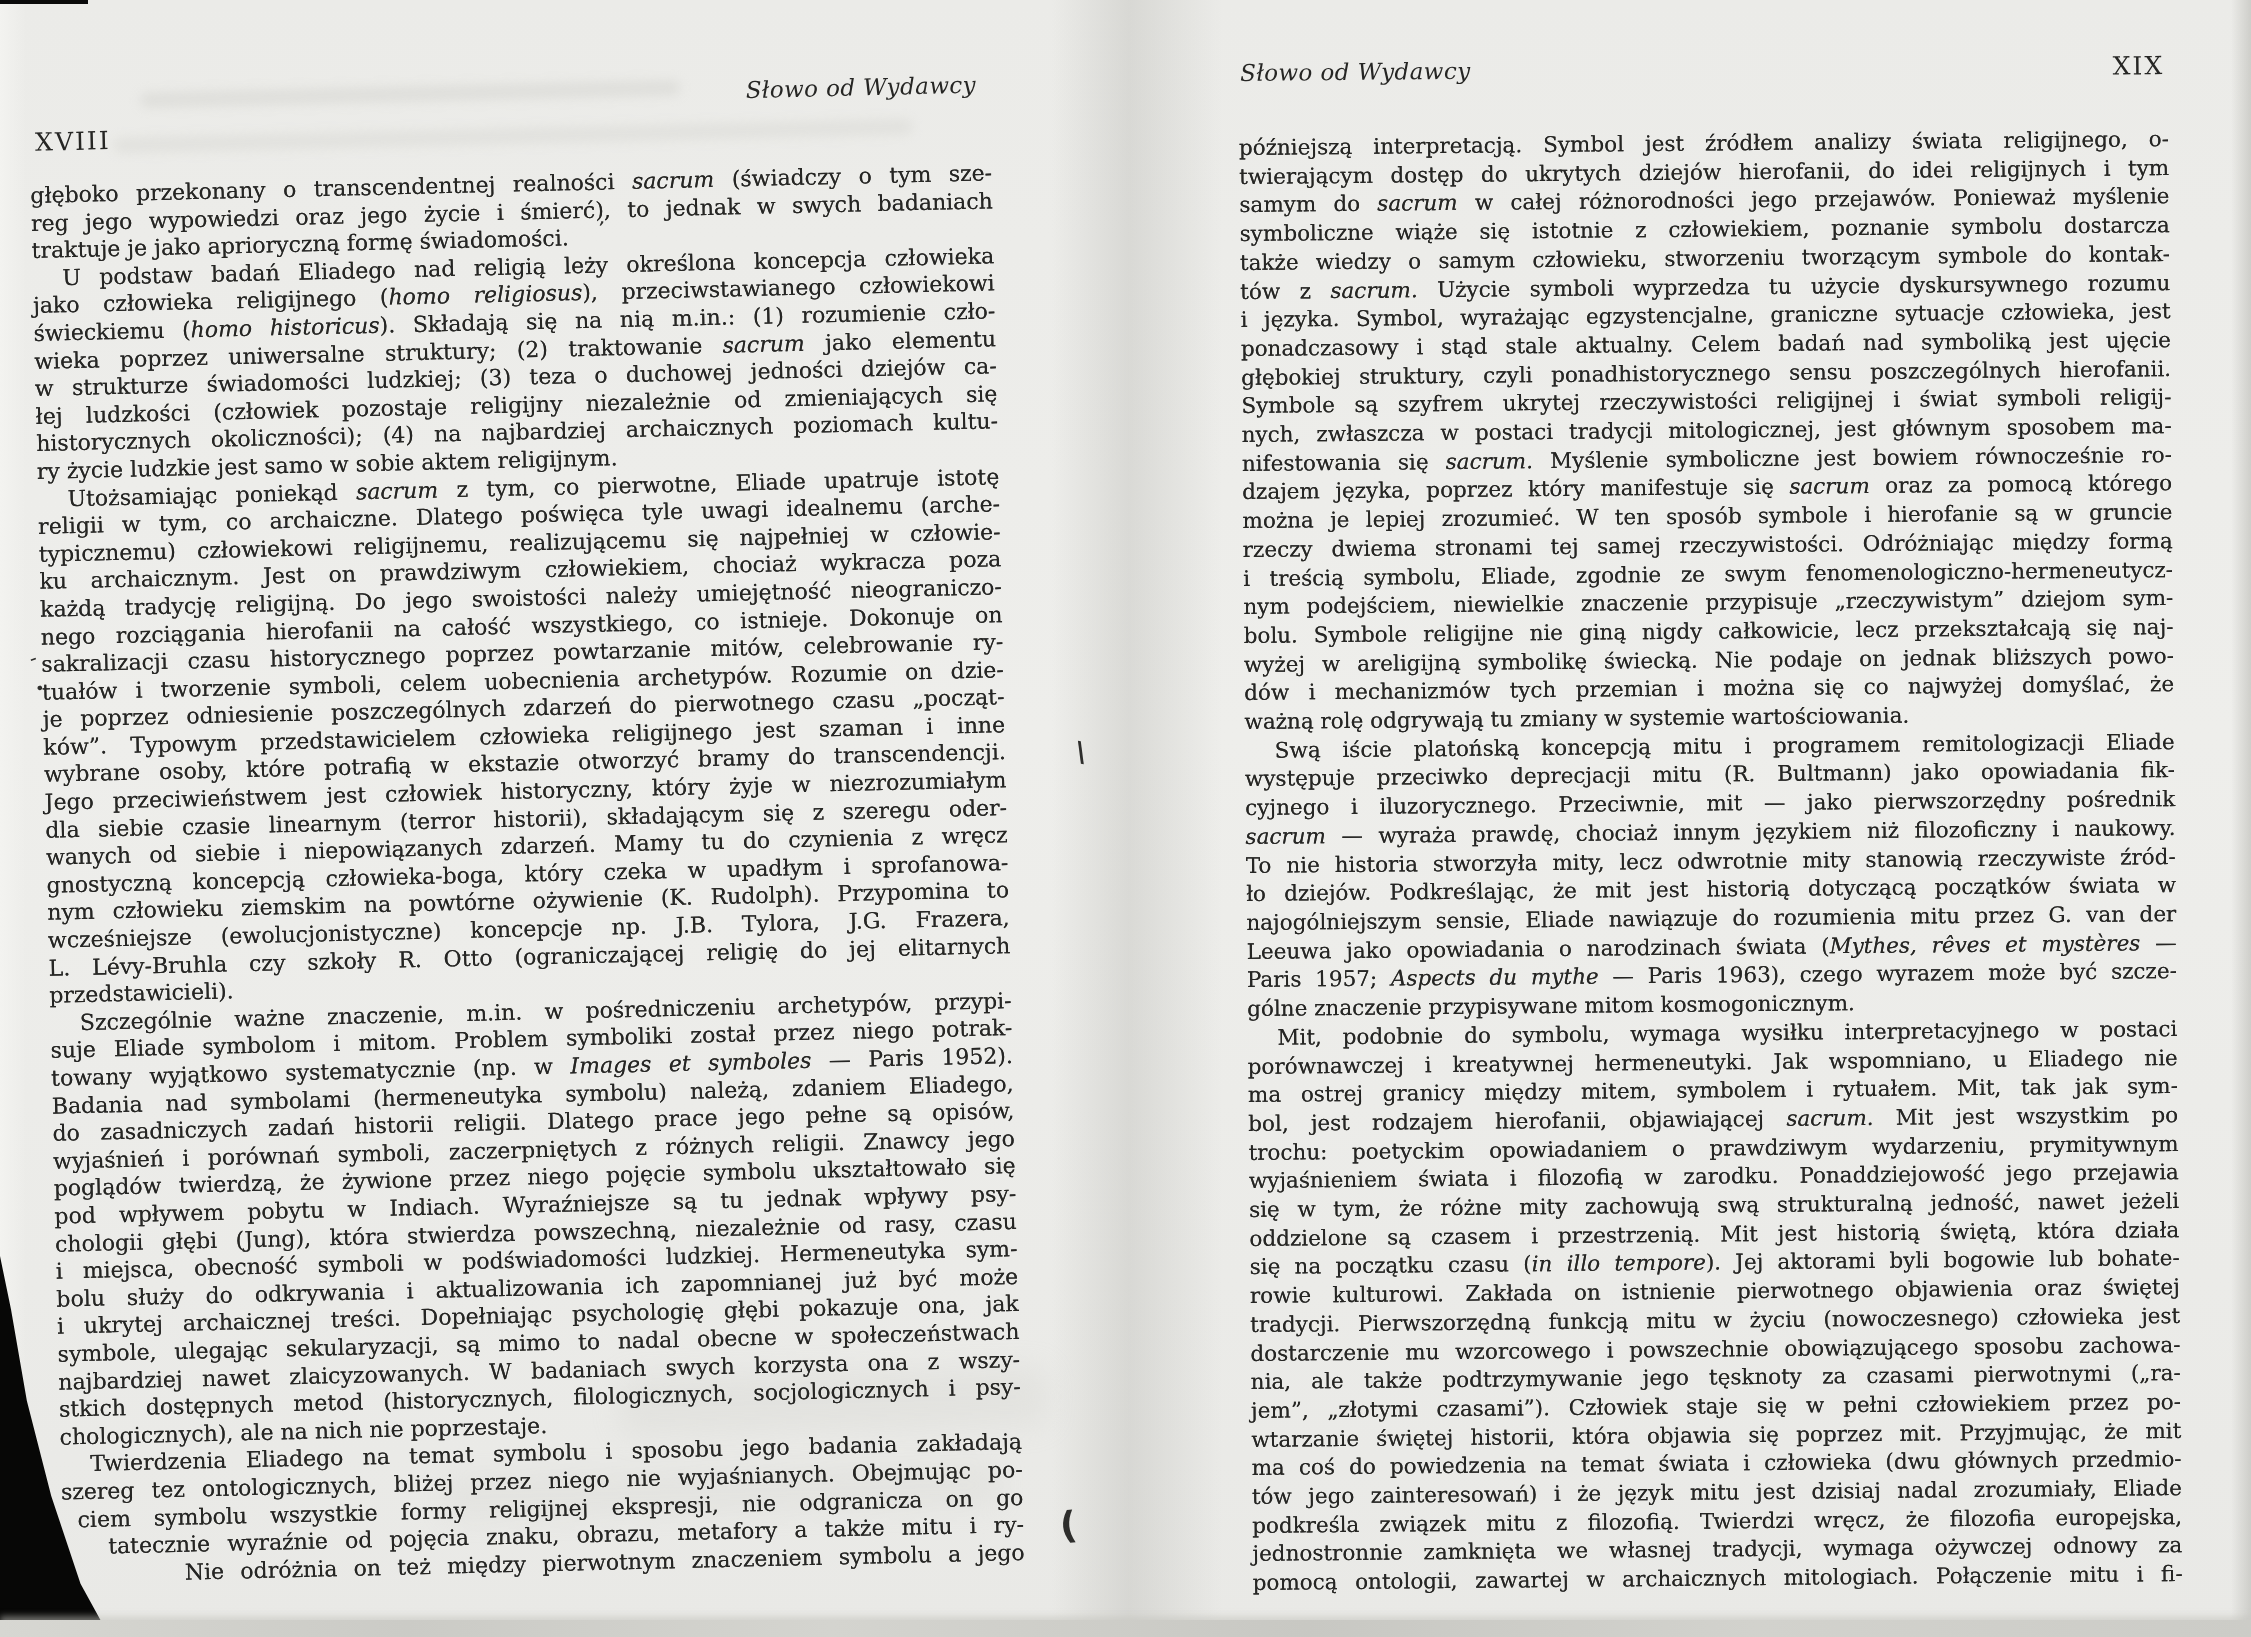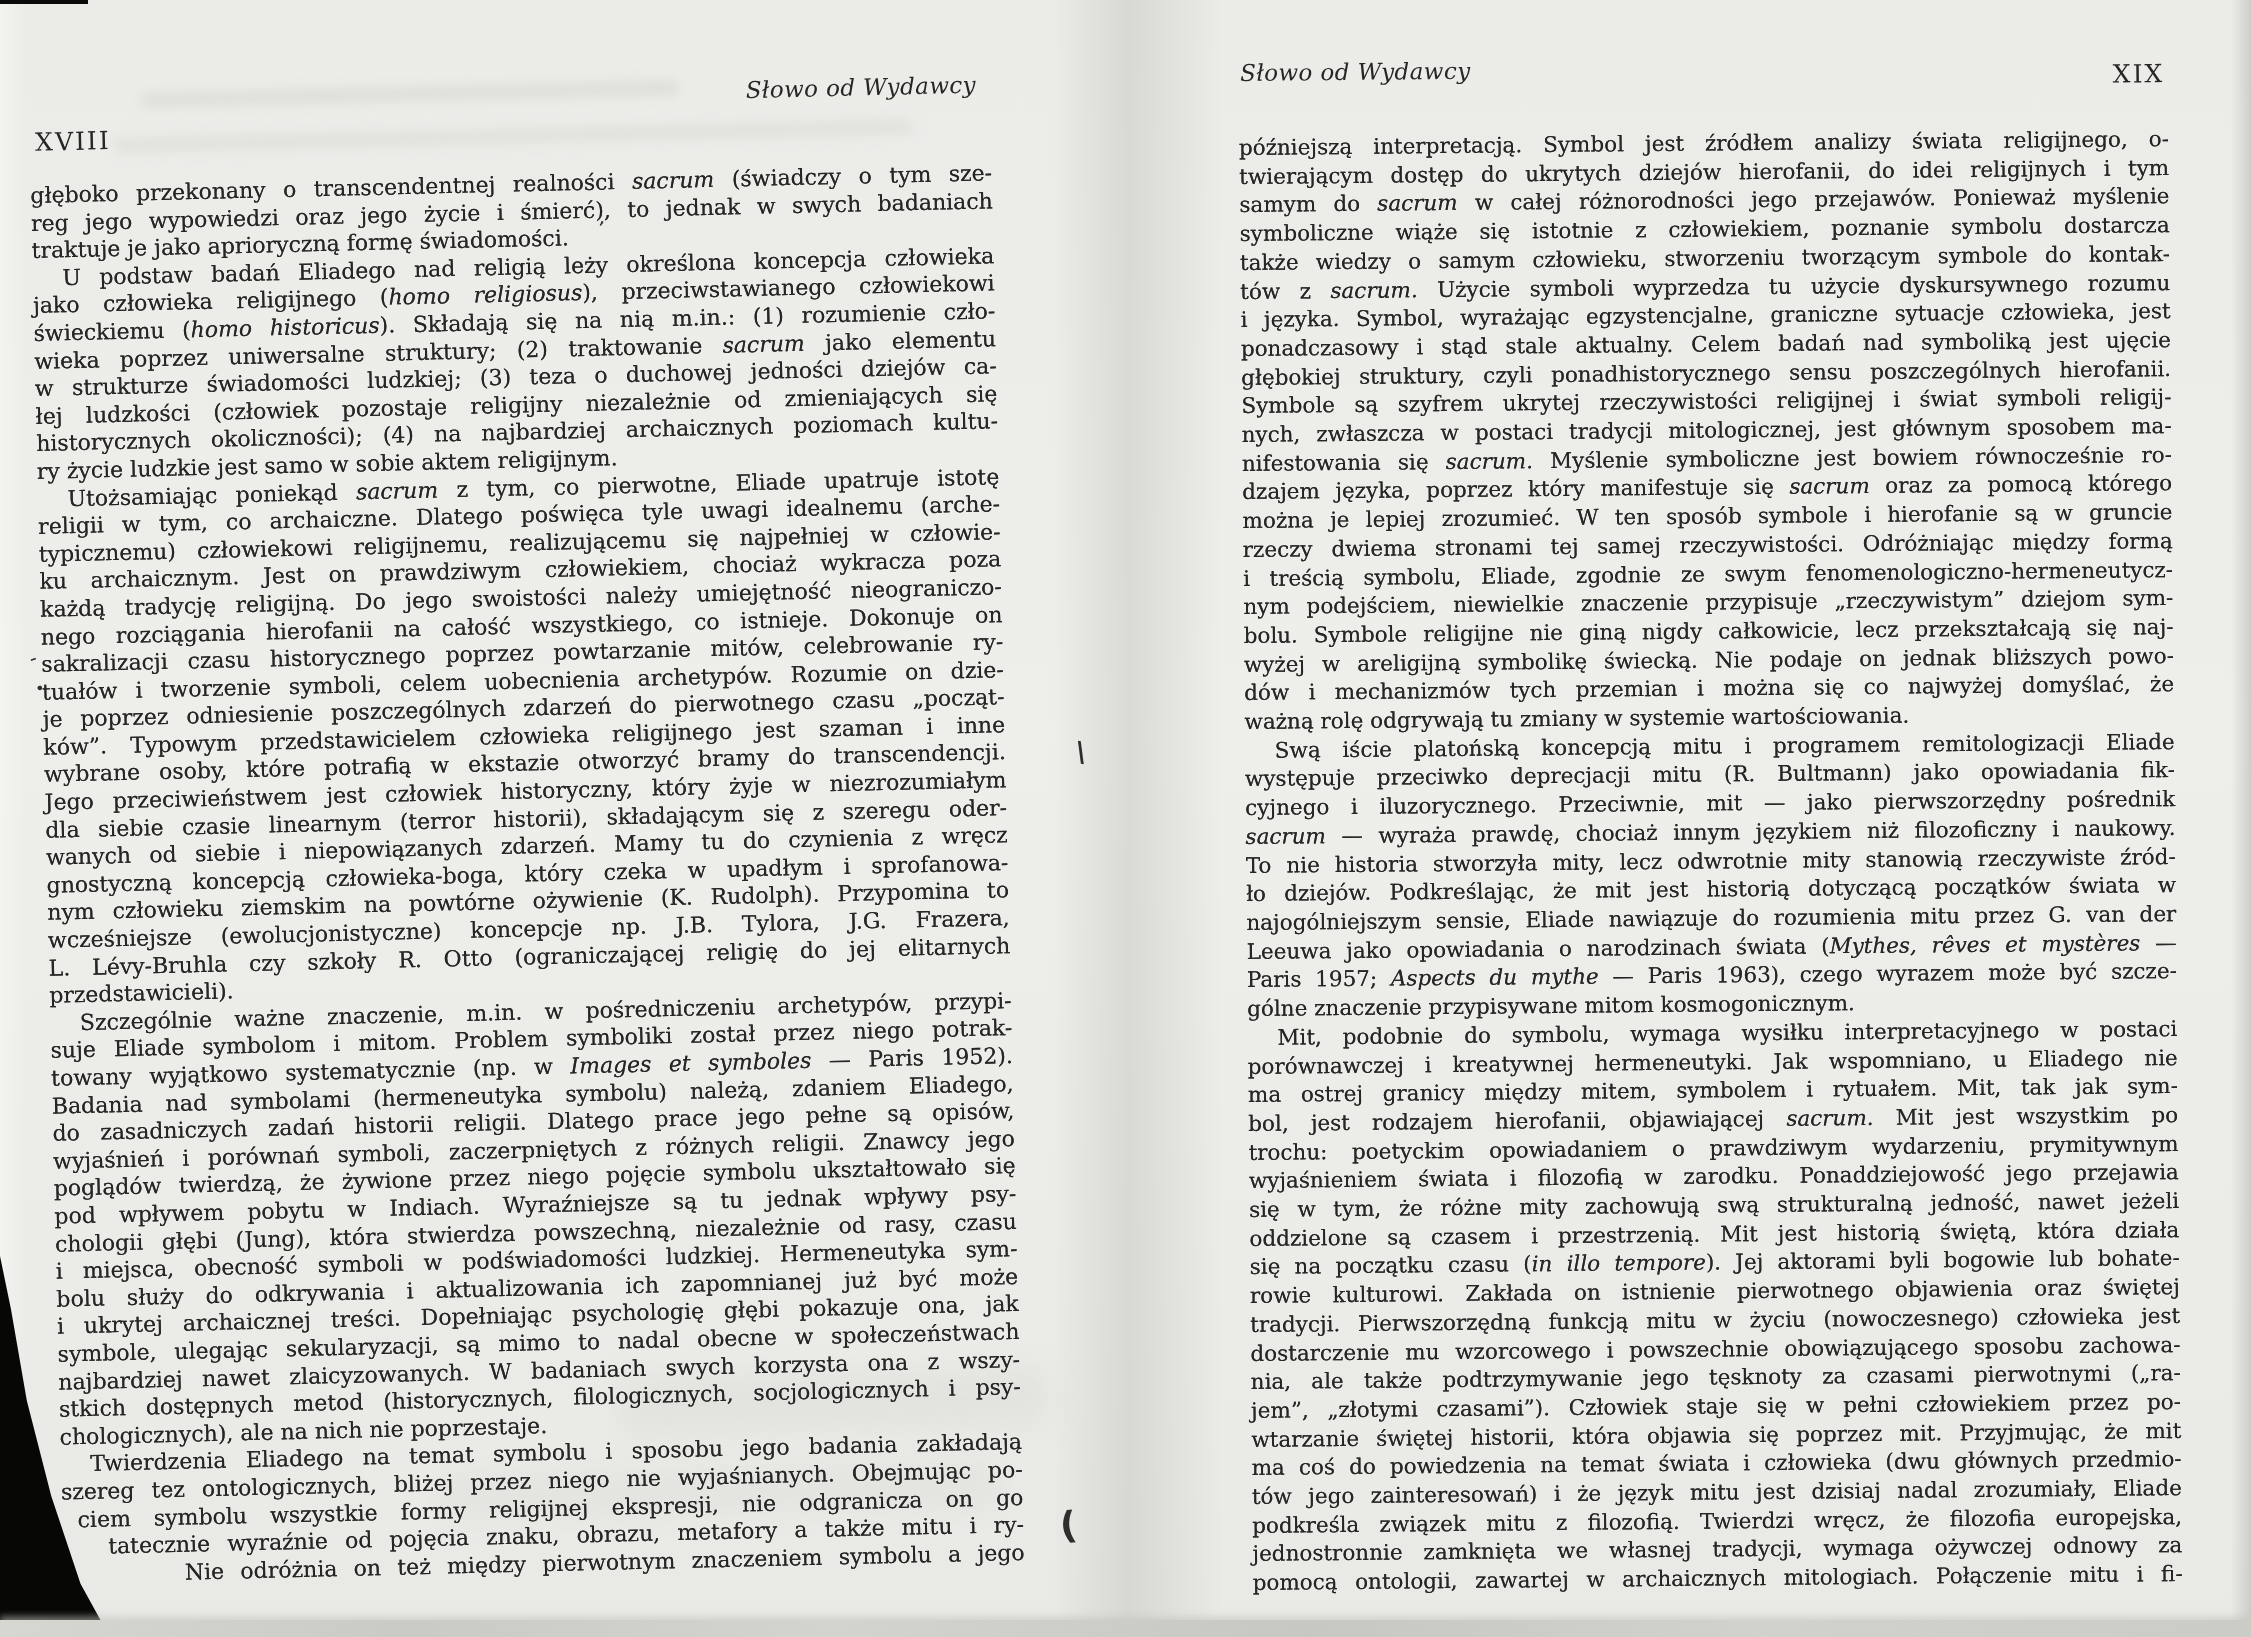--- a/index.html
+++ b/index.html
@@ -26,21 +26,21 @@
 
   .page{position:absolute}
   .page-left{left:28px;top:94px;width:962px;transform:rotate(-1.35deg);transform-origin:0 0;}
   .page-right{left:1238px;top:52px;width:930px;transform:rotate(-0.55deg);transform-origin:0 0;}
 
   .running-head{position:absolute;font-style:italic;font-size:23px;letter-spacing:.4px;white-space:nowrap}
   .page-left  .running-head{top:0;right:14px;}
   .page-right .running-head{top:8px;left:2px;}
   .page-number{position:absolute;font-size:25px;letter-spacing:2px;white-space:nowrap}
   .page-left  .page-number{top:34px;left:6px;}
-  .page-right .page-number{top:16px;right:4px;}
+  .page-right .page-number{top:8px;right:4px;}
 
   .text-block{position:absolute;left:0;right:0;}
   .page-left  .text-block{top:88px;font-size:22px;line-height:27.6px;}
   .page-right .text-block{top:82px;font-size:21.5px;line-height:28.7px;}
 
   .para{margin:0}
   .line{
     text-align:justify;text-align-last:justify;
     white-space:normal;
     text-shadow:0 0 .55px rgba(38,38,36,.85);

